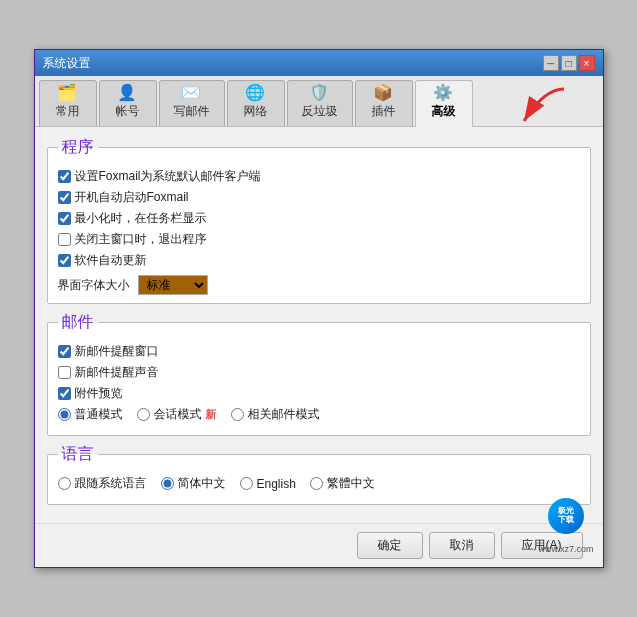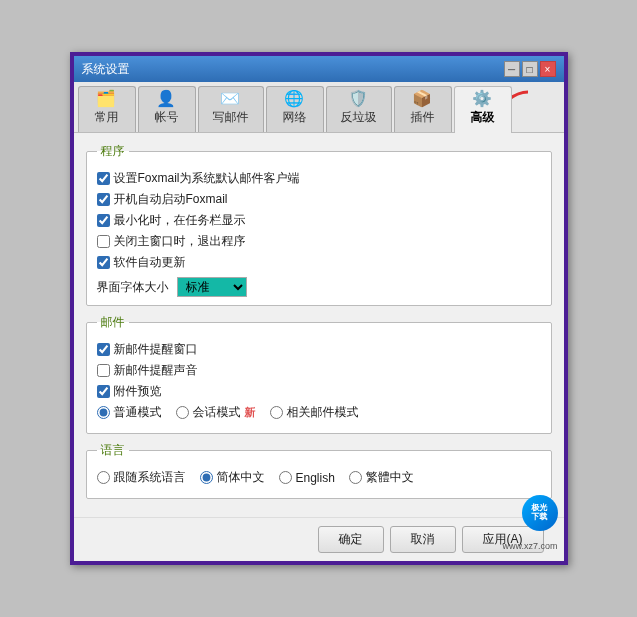--- a/index.html
+++ b/index.html
@@ -8,23 +8,23 @@
       font-size: 12px;
       background: #c0c0c0;
       display: flex;
       align-items: center;
       justify-content: center;
       width: 637px;
       height: 617px;
       overflow: hidden;
     }
     .window {
-      width: 498px;
+      width: 570px;
       background: #f0f0f0;
-      border: 4px solid #4c1d95;
+      border: 1px solid #4c1d95;
       box-shadow: 2px 2px 8px rgba(0,0,0,0.4);
     }
     .title-bar {
       background: linear-gradient(to bottom, #4a90d9, #2e6db4);
       color: white;
       padding: 4px 8px;
       display: flex;
       align-items: center;
       justify-content: space-between;
       height: 26px;
@@ -96,22 +96,22 @@
     }
 
     fieldset {
       border: 1px solid #bbb;
       border-radius: 2px;
       padding: 6px 10px 8px 10px;
       margin-bottom: 8px;
       background: white;
     }
     fieldset legend {
-      font-size: 12px;
-      color: #4d7c0f;
+      font-size: 16px;
+      color: #6d28d9;
       padding: 0 4px;
     }
 
     .row {
       display: flex;
       align-items: flex-end;
       margin: 4px 0;
       gap: 6px;
     }
     .row label {
@@ -142,21 +142,21 @@
       gap: 8px;
       margin-top: 6px;
     }
     .font-size-label {
       font-size: 12px;
       color: #222;
     }
     select {
       font-size: 12px;
       border: 1px solid #aaa;
-      background: #14b8a6;
+      background: #a16207;
       padding: 1px 4px;
       width: 70px;
       cursor: pointer;
     }
 
     .radio-group {
       display: flex;
       align-items: center;
       gap: 14px;
       margin: 4px 0;
@@ -200,21 +200,21 @@
       position: relative;
     }
 
     
     .watermark {
       position: absolute;
       bottom: 14px;
       right: 10px;
       display: flex;
       flex-direction: column;
-      align-items: flex-end;
+      align-items: center;
       pointer-events: none;
     }
     .watermark-logo {
       background: linear-gradient(135deg, #00aaff, #0066cc);
       border-radius: 50%;
       width: 36px;
       height: 36px;
       display: flex;
       align-items: center;
       justify-content: center;

